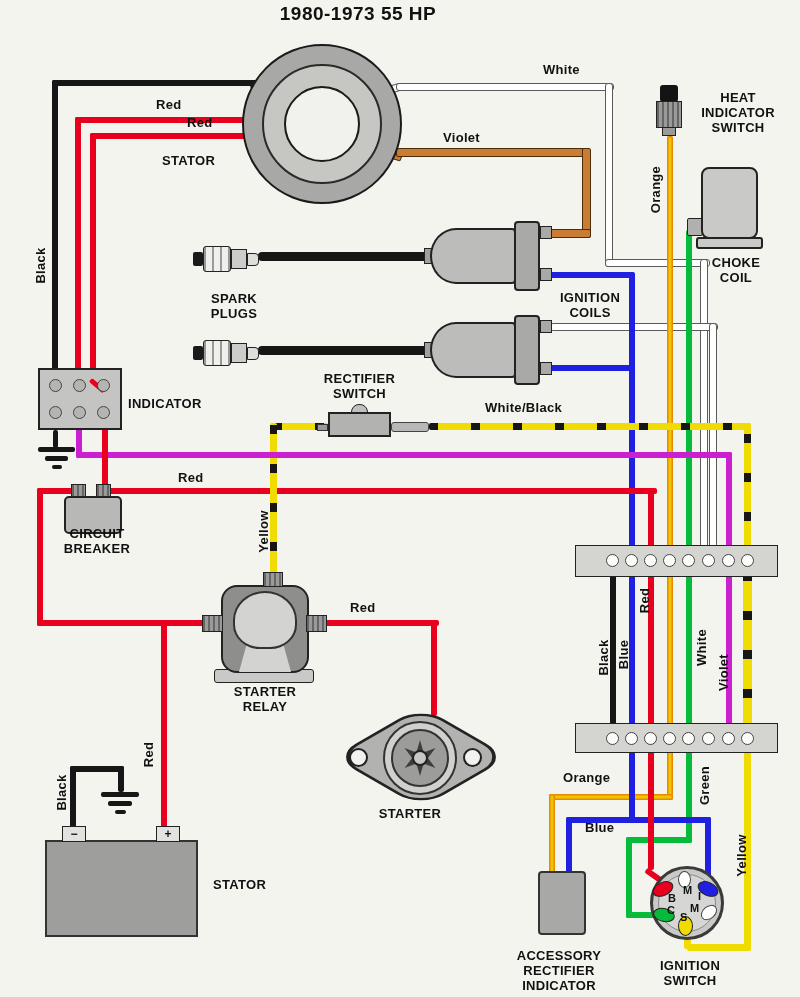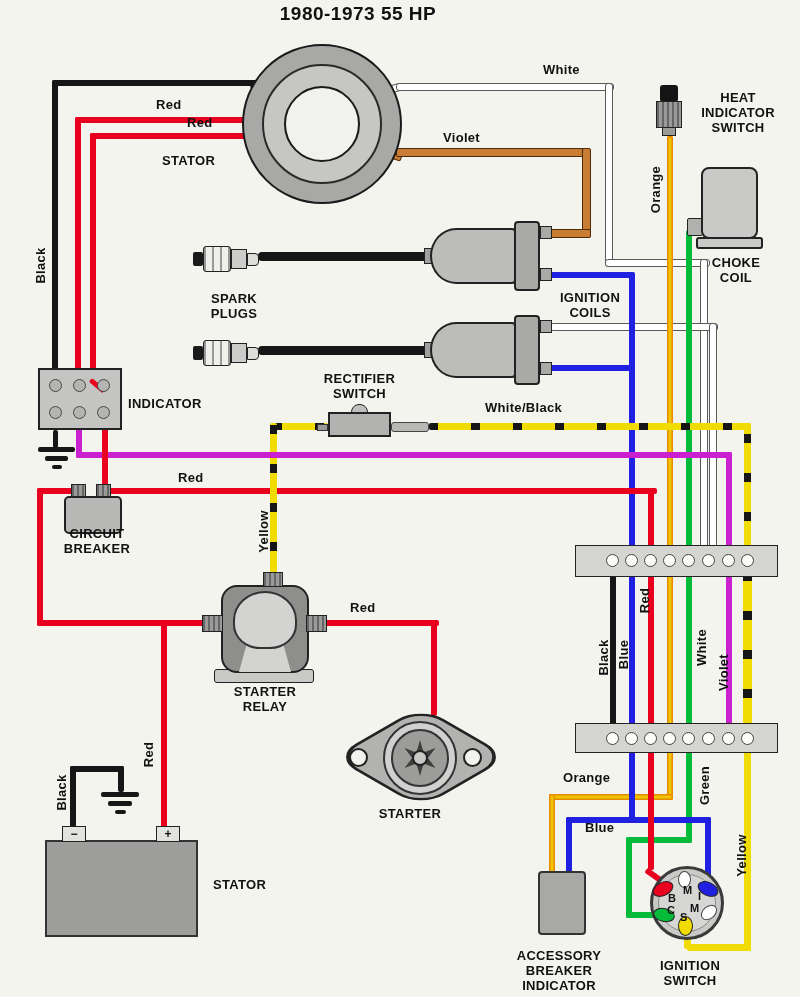--- a/index.html
+++ b/index.html
@@ -250,21 +250,21 @@
   <div class="lbl" style="left:128px;top:396px;">INDICATOR</div>
   <div class="lbl ctr" style="left:312px;top:371px;width:95px;">RECTIFIER
 SWITCH</div>
   <div class="lbl ctr" style="left:54px;top:526px;width:86px;">CIRCUIT
 BREAKER</div>
   <div class="lbl ctr" style="left:219px;top:684px;width:92px;">STARTER
 RELAY</div>
   <div class="lbl ctr" style="left:366px;top:806px;width:88px;">STARTER</div>
   <div class="lbl" style="left:213px;top:877px;">STATOR</div>
   <div class="lbl ctr" style="left:498px;top:948px;width:122px;">ACCESSORY
-BREAKER
+RECTIFIER
 INDICATOR</div>
   <div class="lbl ctr" style="left:640px;top:958px;width:100px;">IGNITION
 SWITCH</div>
 
   <div class="lbl" style="left:543px;top:62px;">White</div>
   <div class="lbl" style="left:443px;top:130px;">Violet</div>
   <div class="lbl" style="left:156px;top:97px;">Red</div>
   <div class="lbl" style="left:187px;top:115px;">Red</div>
   <div class="lbl rot" style="left:15px;top:258px;width:50px;">Black</div>
   <div class="lbl rot" style="left:629px;top:182px;width:52px;">Orange</div>

